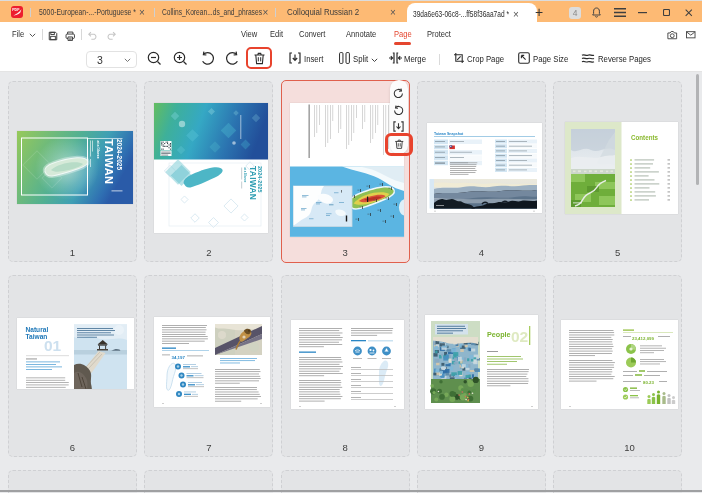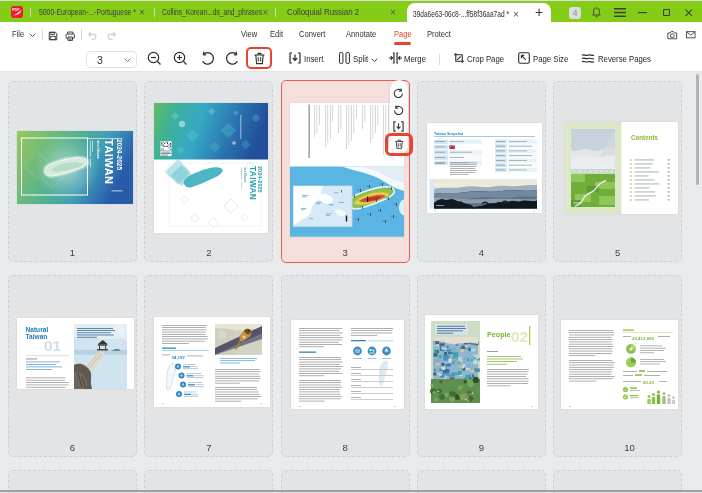--- a/index.html
+++ b/index.html
@@ -1,24 +1,24 @@
 <!DOCTYPE html>
 <html><head>
 <meta charset="utf-8">
 <style>
 * { margin:0; padding:0; box-sizing:border-box; }
 html,body { width:702px; height:493px; overflow:hidden; }
 body { font-family:"Liberation Sans", sans-serif; position:relative; background:#fff; }
 .abs { position:absolute; }
 
-#tabbar { position:absolute; left:0; top:0; width:702px; height:22px; background:#84cc16; border-top:1px solid #dcdcdc; }
+#tabbar { position:absolute; left:0; top:0; width:702px; height:22px; background:#fdba74; border-top:1px solid #dcdcdc; }
 .tabtxt { position:absolute; top:0; height:22px; line-height:23px; font-size:9px; color:#3c3c3c; white-space:nowrap; transform-origin:0 50%; }
 .tsep { position:absolute; top:7px; width:1px; height:9px; background:#cfd0d2; }
 .tclose { position:absolute; top:0; height:22px; line-height:23px; font-size:10px; color:#555; }
-#activetab { position:absolute; left:407px; top:2px; width:144px; height:21px; background:#fff; border-radius:8px 8px 0 0; }
+#activetab { position:absolute; left:407px; top:2px; width:130px; height:21px; background:#fff; border-radius:8px 8px 0 0; }
 #activetab span.t { position:absolute; left:6px; top:0; height:21px; line-height:22px; font-size:9px; color:#2a2a2a; white-space:nowrap; transform:scaleX(0.73); transform-origin:0 50%; }
 .winbtn { position:absolute; top:0; height:22px; line-height:22px; font-size:13px; color:#444; }
 
 #menubar { position:absolute; left:0; top:22px; width:702px; height:24px; background:#fff; }
 .menu { position:absolute; top:0; height:24px; line-height:25px; font-size:9px; color:#303030; transform-origin:0 50%; transform:scaleX(0.84); }
 
 #toolbar { position:absolute; left:0; top:46px; width:702px; height:26px; background:#fff; border-bottom:1px solid #e4e4e4; }
 .tool { position:absolute; top:0; height:26px; line-height:26px; font-size:9px; color:#262626; transform-origin:0 50%; transform:scaleX(0.86); }
 
 #content { position:absolute; left:0; top:72px; width:702px; height:421px; background:#e9eaec; }

